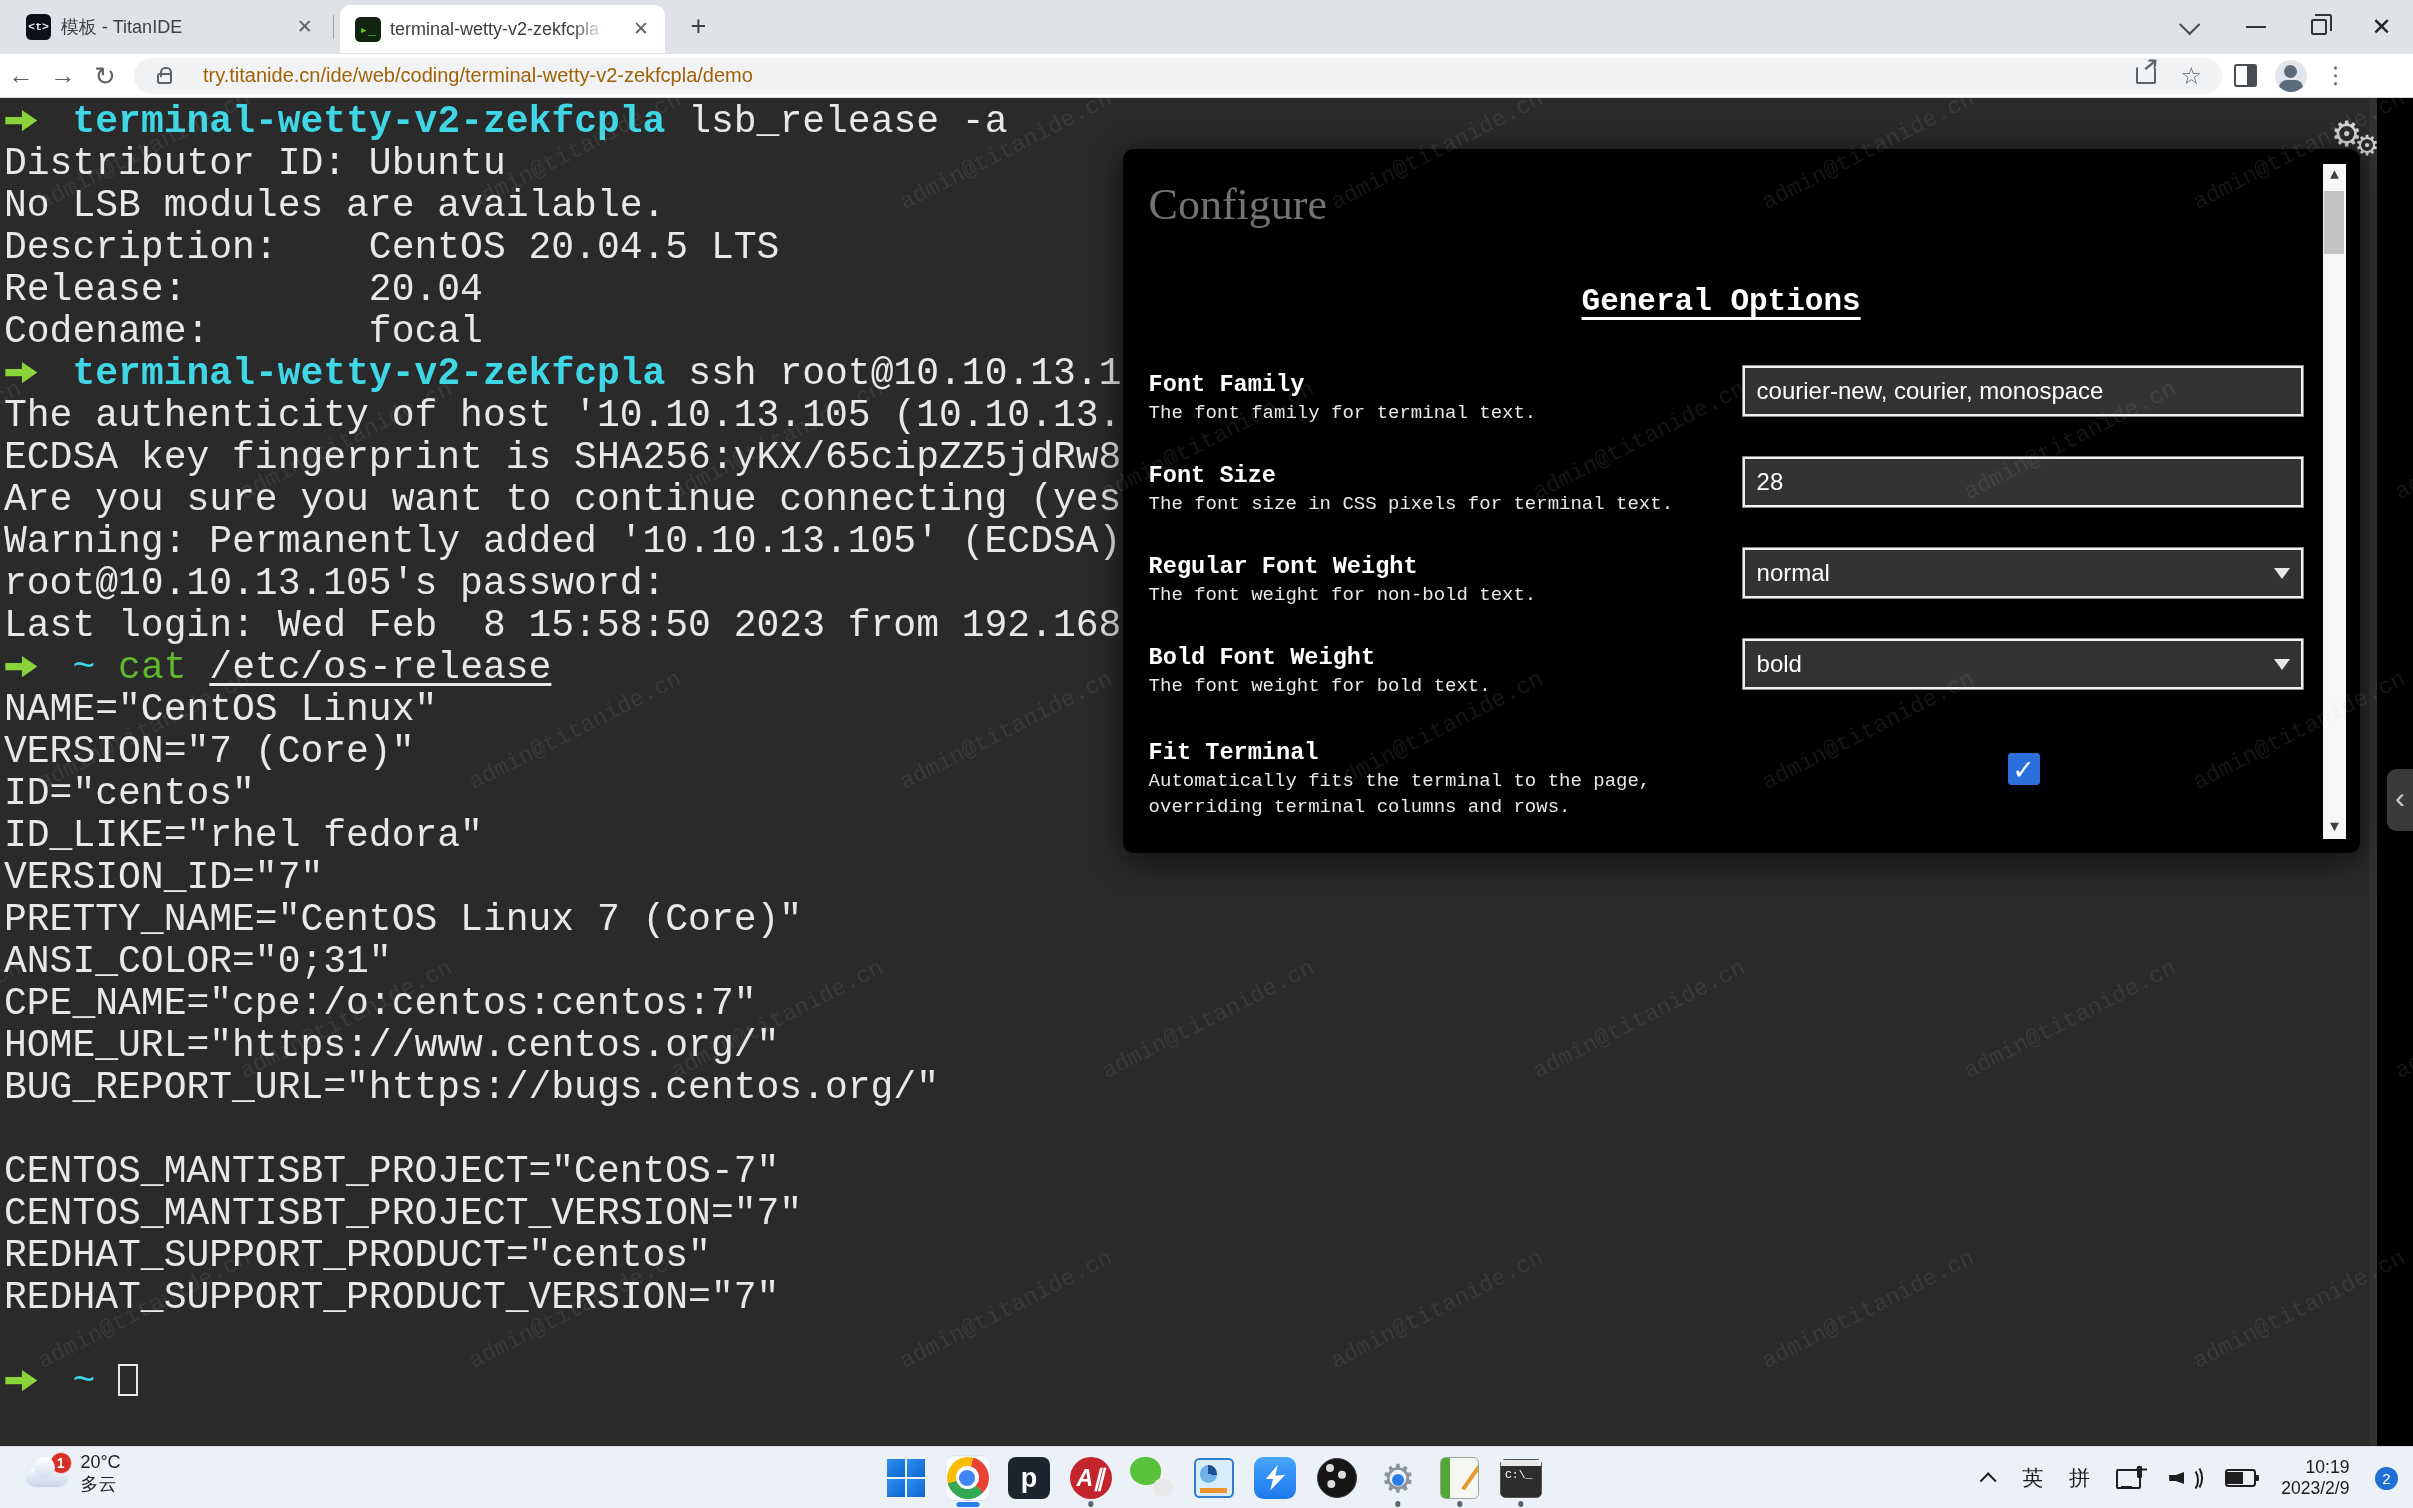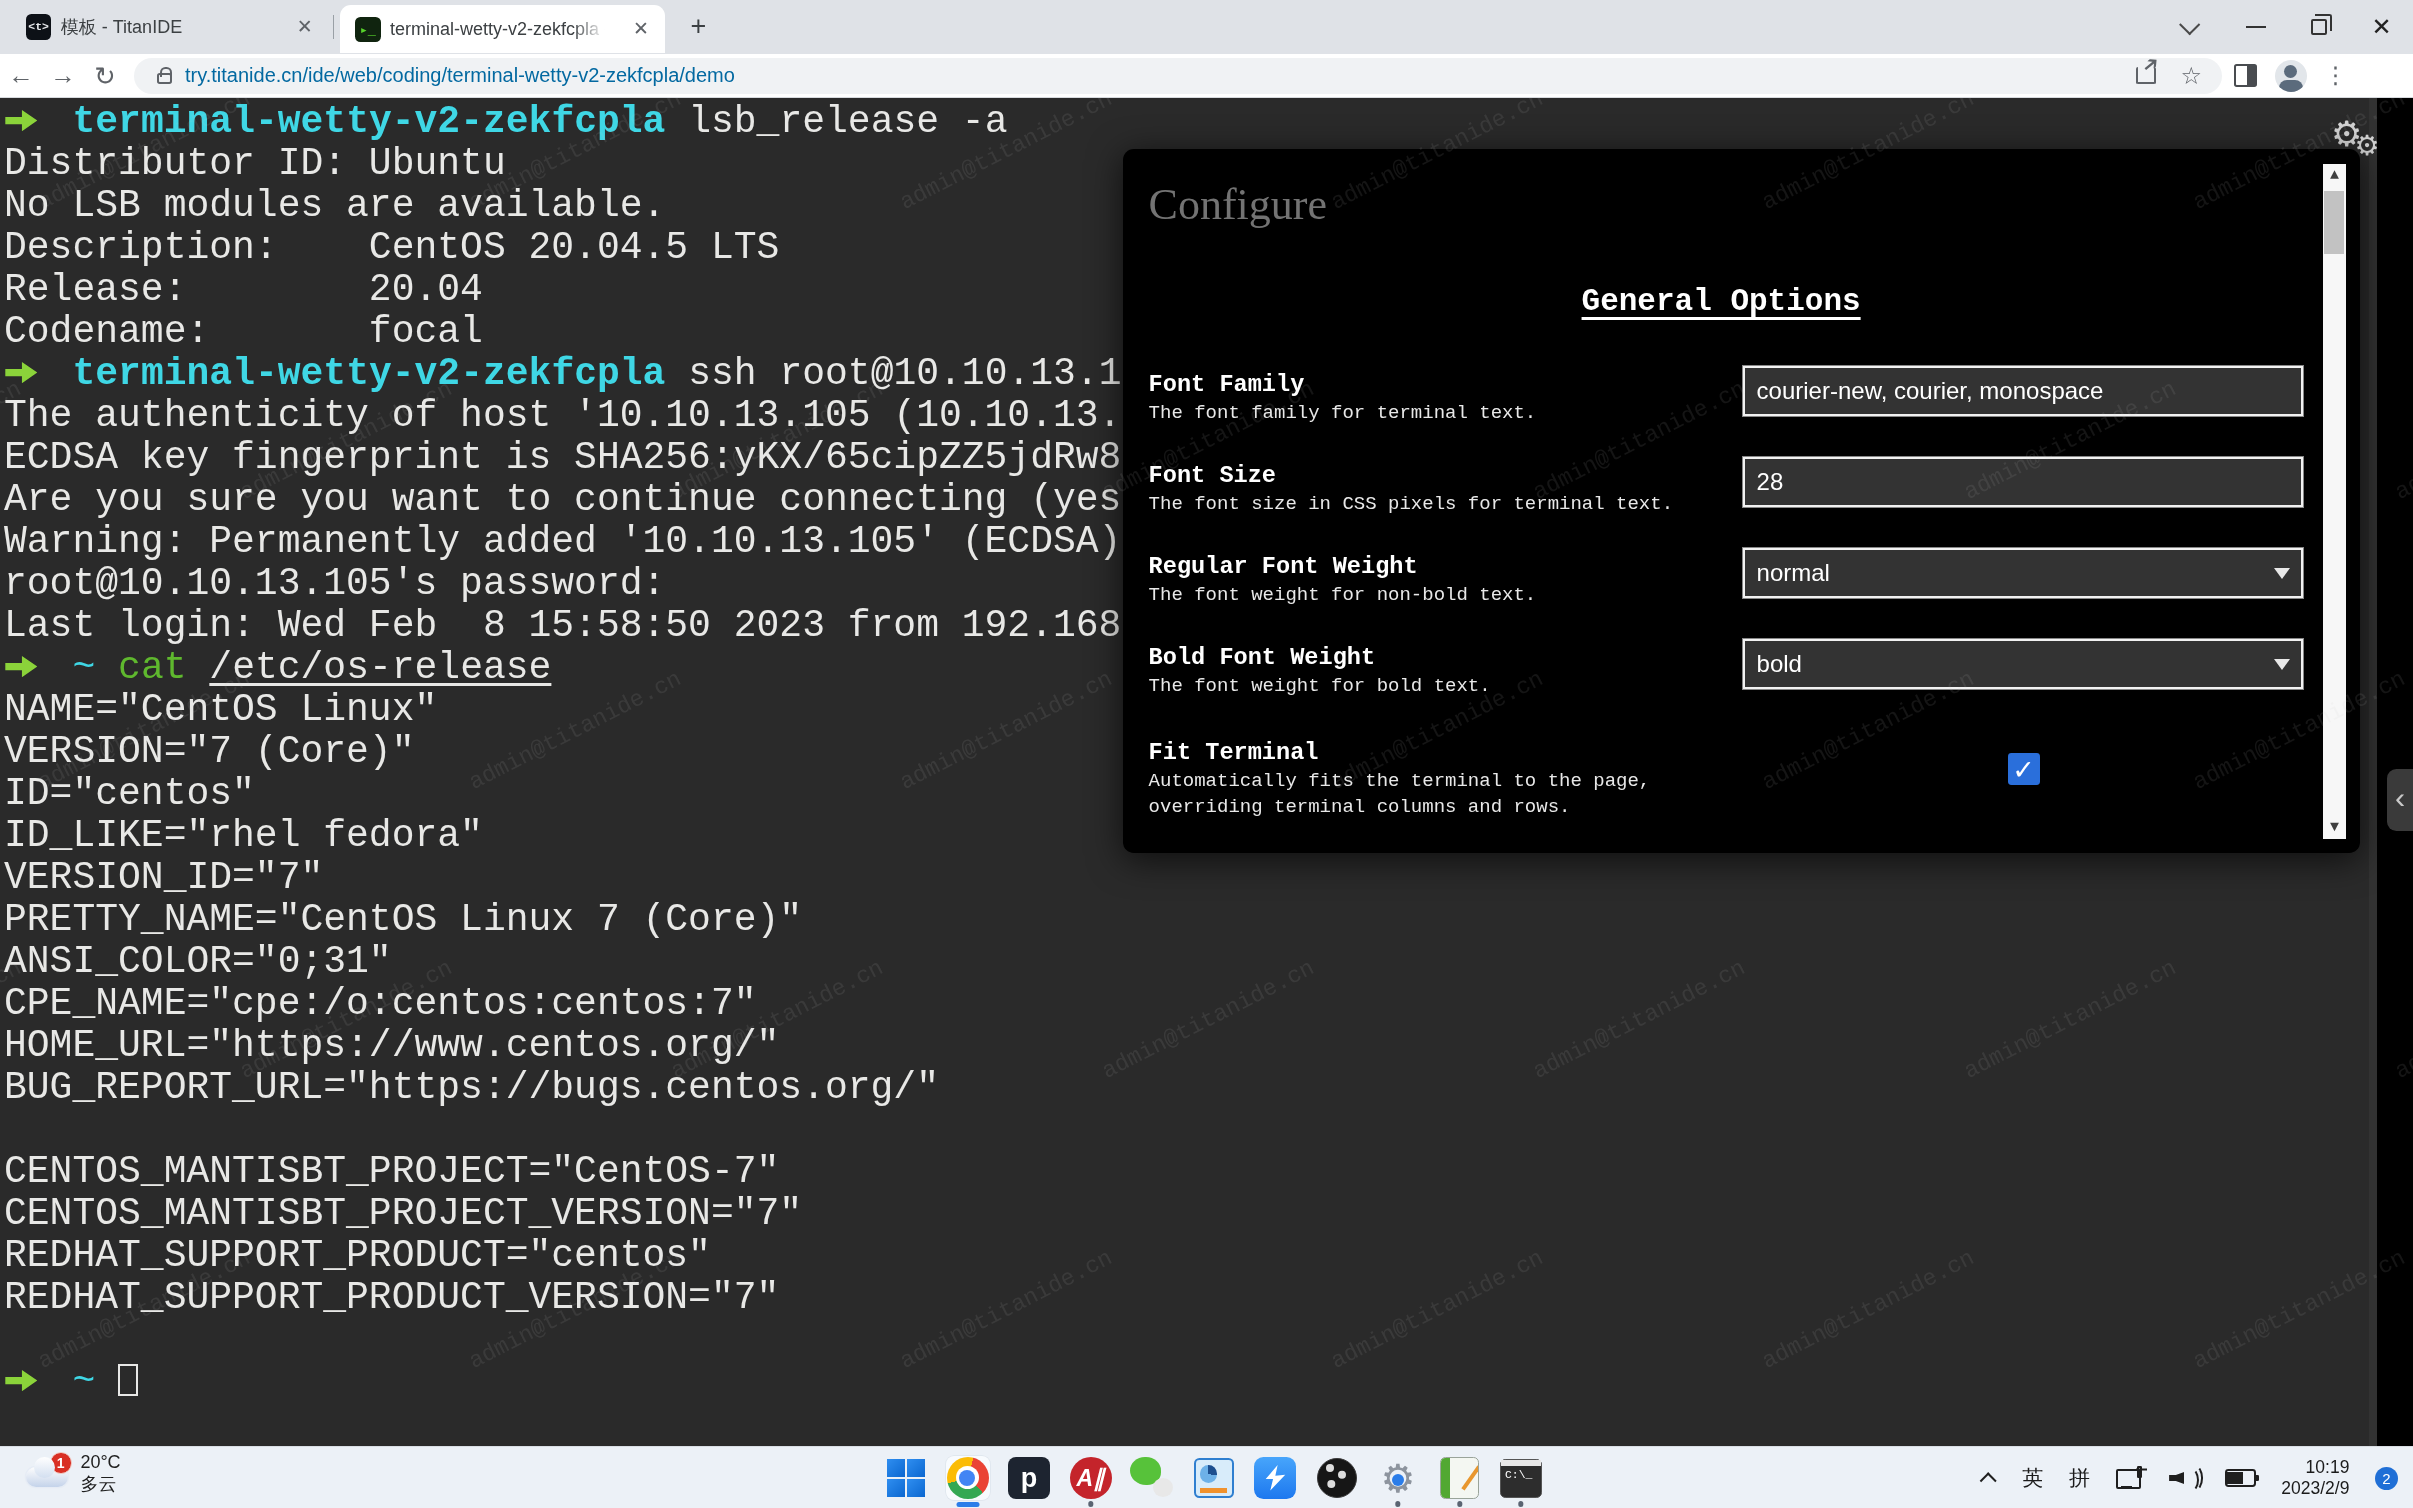--- a/index.html
+++ b/index.html
@@ -27,21 +27,21 @@
   .min-bar { width:20px; height:2.7px; background:#333; }
   .restore-sq { position:relative; width:16px; height:16px; border:2px solid #333; border-radius:2px; background:#dfe2e7; }
   .restore-sq::before { content:""; position:absolute; left:2.7px; top:-6.7px; width:15px; height:15px; border-top:2px solid #333; border-right:2px solid #333; border-radius:0 2.7px 0 0; }
   .close-x { font-size:24px; color:#222; }
 
   .toolbar { position:absolute; left:0; top:54px; width:2413px; height:44px; background:#fff; z-index:40; border-bottom:0.7px solid #d7dade; display:flex; align-items:center; }
   .navbtn { font-size:25.6px; color:#5f6368; width:42px; text-align:center; }
   .omnibox { position:relative; margin-left:8px; width:2088px; height:36px; background:#f0f2f4; border-radius:19px; display:flex; align-items:center; }
   .lock { position:relative; width:15px; height:10.8px; border:2px solid #5f6368; border-radius:2.7px; margin-left:23px; margin-top:5.4px; }
   .lock::before { content:""; position:absolute; left:1.3px; top:-8px; width:8px; height:8px; border:2px solid #5f6368; border-bottom:none; border-radius:5.4px 5.4px 0 0; }
-  .url { margin-left:13px; font-size:20px; color:#0369a1; white-space:nowrap; }
+  .url { margin-left:31px; font-size:20px; color:#a16207; white-space:nowrap; }
   .omni-right { margin-left:auto; display:flex; align-items:center; gap:24px; margin-right:20px; }
   .share-ic { position:relative; width:20px; height:17.5px; border:2px solid #5f6368; border-top:none; border-radius:2px; }
   .share-ic::before { content:"➔"; position:absolute; left:4px; top:-15px; font-size:20px; color:#5f6368; transform:rotate(-40deg); }
   .star-ic { font-size:24px; color:#5f6368; }
   .tb-right { display:flex; align-items:center; gap:17.5px; margin-left:12px; margin-right:9.4px; }
   .sidepanel-ic { width:23px; height:23px; border:2.7px solid #494c50; border-radius:2.7px; position:relative; }
   .sidepanel-ic::after { content:""; position:absolute; right:0; top:0; width:8px; height:100%; background:#494c50; }
   .avatar { width:32px; height:32px; border-radius:50%; background:#e2e6ea; position:relative; overflow:hidden; }
   .avatar::before { content:""; position:absolute; left:9.4px; top:5.4px; width:13.5px; height:13.5px; border-radius:50%; background:#5b6b7c; }
   .avatar::after { content:""; position:absolute; left:4px; top:20px; width:24px; height:16px; border-radius:8px 8px 0 0; background:#5b6b7c; }

